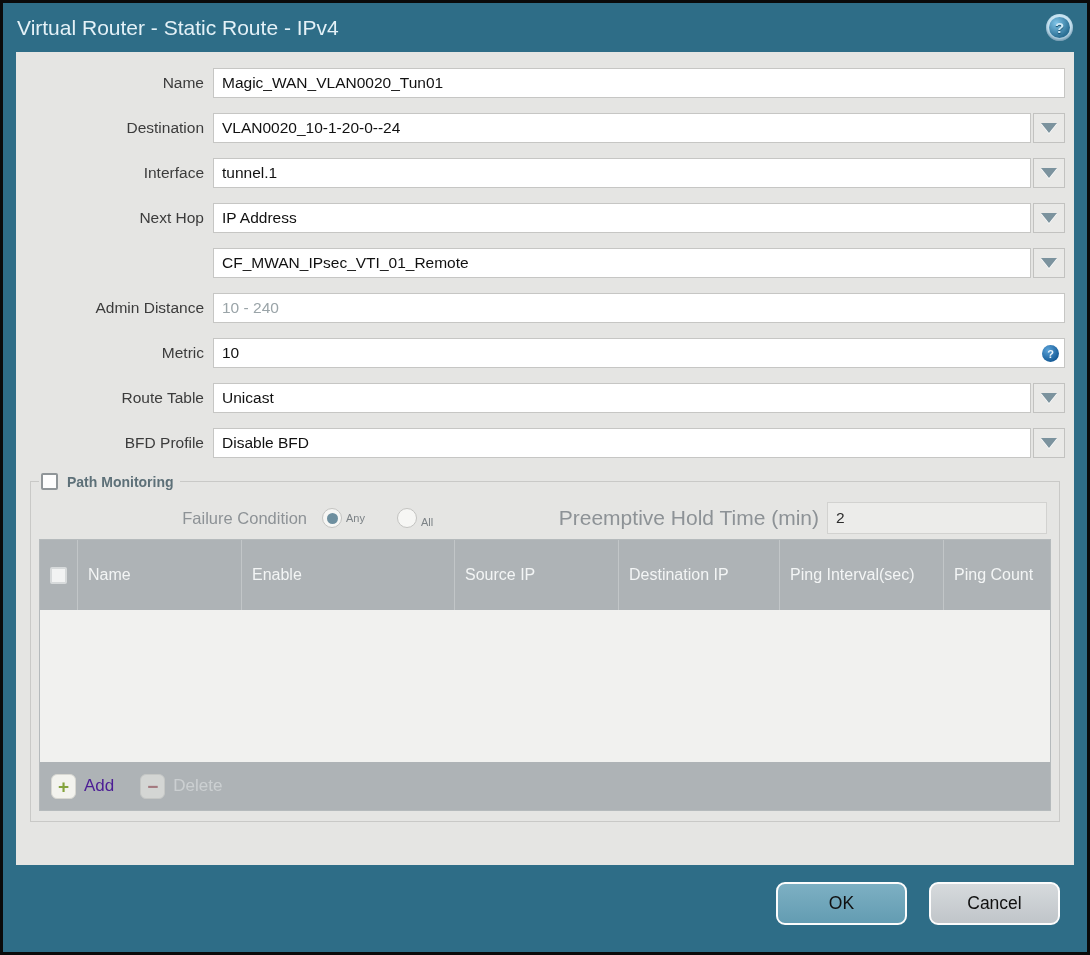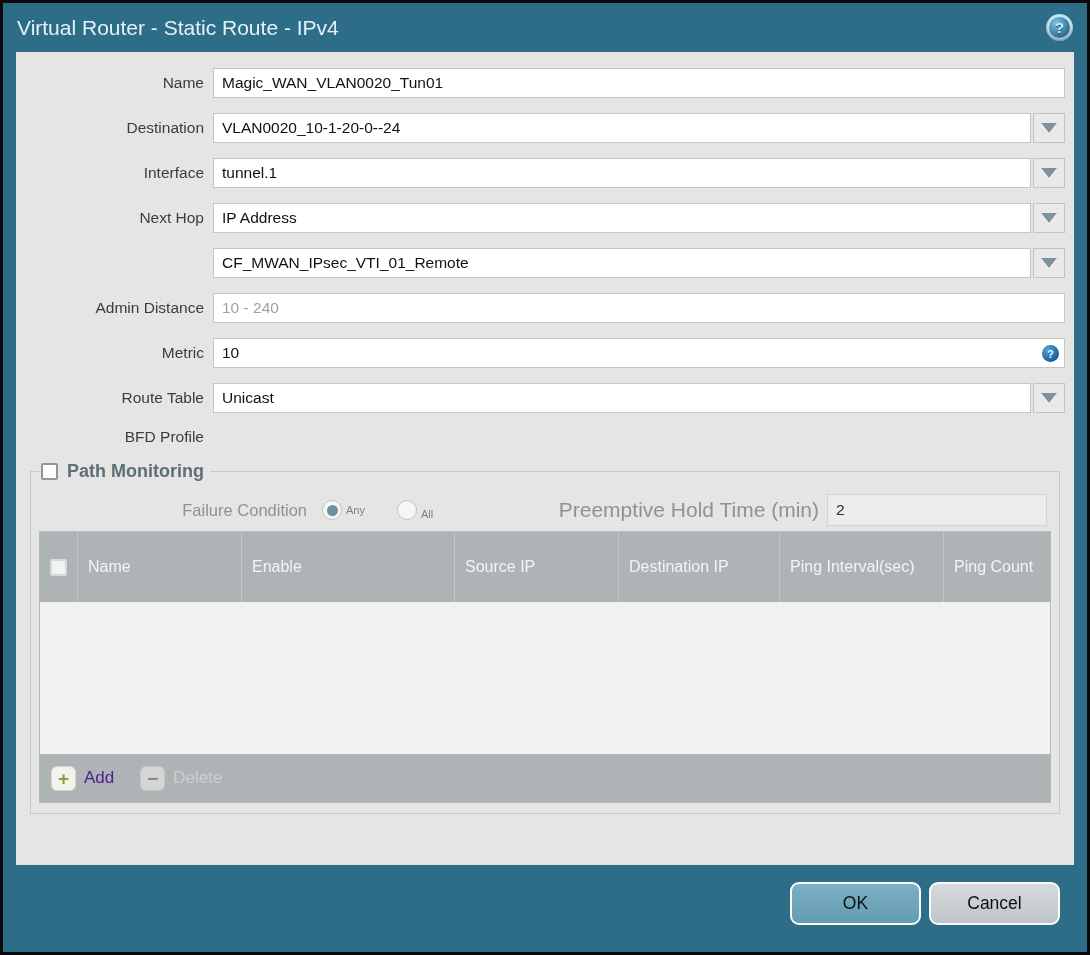--- a/index.html
+++ b/index.html
@@ -79,21 +79,21 @@
     cursor:pointer;
   }
   
   fieldset.pm {
     margin:0 14px; border:1px solid #c9c9c7;
     padding:0 8px 10px 8px;
   }
   fieldset.pm legend {
     display:flex; align-items:center; gap:9px;
     padding:0 6px 0 2px; margin-left:0;
-    font-size:18px; font-weight:bold; color:#5d7078;
+    font-size:14px; font-weight:bold; color:#5d7078;
   }
   .cbox {
     width:17px; height:17px; flex:none;
     background:#fdfdfd; border:2px solid #8f9598; border-radius:2px;
     cursor:pointer;
   }
   .fc-row { display:flex; align-items:center; padding:12px 4px 5px 0; }
   .fc-label { flex:none; width:268px; text-align:right; font-size:16.5px; color:#8d9296; }
   .radio-group { display:flex; align-items:center; margin-left:15px; cursor:pointer; }
   .radio-group.all { margin-left:32px;align-items:flex-end; }
@@ -136,21 +136,21 @@
     font-size:19px; font-weight:bold; line-height:1;
   }
   .tool-btn.add .tool-icon { color:#84a33c; }
   .tool-btn.add .tool-txt { color:#4c1d95; font-size:17px; }
   .tool-btn.del { opacity:.55; }
   .tool-btn.del .tool-icon { color:#9c4a52; }
   .tool-btn.del .tool-txt { color:#e4e7e8; font-size:17px; }
   
   .footer {
     flex:1; display:flex; justify-content:flex-end; align-items:flex-start;
-    gap:8px; padding:17px 27px 0 0;
+    gap:22px; padding:17px 27px 0 0;
   }
   .btn {
     width:131px; height:43px; border-radius:9px;
     border:2px solid #fcfcfc;
     font-family:"Liberation Sans", sans-serif;
     font-size:17.5px; color:#101010; cursor:pointer;
   }
   .btn.ok { background:linear-gradient(#7db0c3, #639cb2); }
   .btn.cancel { background:linear-gradient(#d6dadd, #c0c5c9); }
 </style>
@@ -236,20 +236,26 @@
       <div class="field-wrap">
         <input class="tfield" type="text" value="Unicast" style="">
         <span class="dd-btn">
           <span class="dd-tri"></span>
         </span>
       </div>
     </div>
 
     <div class="form-row">
       <div class="form-label">BFD Profile</div>
+      <div class="field-wrap">
+        <input class="tfield" type="text" value="Disable BFD" style="">
+        <span class="dd-btn">
+          <span class="dd-tri"></span>
+        </span>
+      </div>
     </div>
 
     <fieldset class="pm">
       <legend>
         <span class="cbox"></span>
         <span>Path Monitoring</span>
       </legend>
 
       <div class="fc-row">
         <span class="fc-label">Failure Condition</span>

